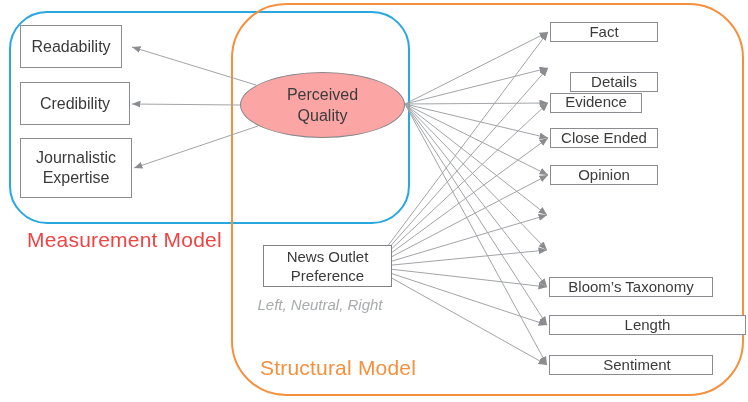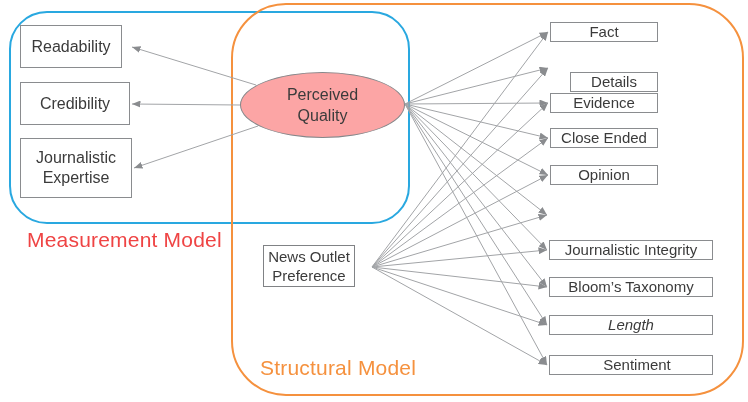--- a/index.html
+++ b/index.html
@@ -47,21 +47,21 @@
     background:#fca5a5;
     border:1.5px solid #85878a;
     border-radius:50%;
     display:flex;align-items:center;justify-content:center;
     text-align:center;
     font-size:16px;line-height:21px;
     color:#3b3b3b;
     white-space:pre-line;
   }
   #predictor-box{
-    position:absolute;left:263px;top:245px;width:92px;height:42px;
+    position:absolute;left:263px;top:245px;width:129px;height:42px;
     box-sizing:border-box;
     background:#ffffff;
     border:1.5px solid #808285;
     display:flex;align-items:center;justify-content:center;
     text-align:center;
     font-size:15px;line-height:19px;
     color:#3b3b3b;
     white-space:pre-line;
   }
   #predictor-note{
@@ -131,43 +131,41 @@
 
   <div id="latent-ellipse">
     <span>Perceived
 Quality</span>
   </div>
 
   <div id="predictor-box">
     <span>News Outlet
 Preference</span>
   </div>
+  <div id="predictor-note" style="color: rgb(168, 170, 172);">Left, Neutral, Right</div>
 
   <div class="box outcome" style="left:550px;top:22px;width:108px;">
       <span>Fact</span>
     </div>
   <div class="box outcome" style="left:550px;top:72px;width:88px;margin-left:20px;">
       <span>Details</span>
     </div>
-  <div class="box outcome" style="left:550px;top:93px;width:108px;">
+  <div class="box outcome" style="left:550px;top:93px;width:92px;align-items:flex-end;">
       <span>Evidence</span>
     </div>
   <div class="box outcome" style="left:550px;top:165px;width:108px;">
       <span>Opinion</span>
     </div>
   <div class="box outcome" style="left:550px;top:128px;width:108px;">
       <span>Close Ended</span>
     </div>
-  <div class="box outcome" style="left:549px;top:240px;width:164px;">
-      <span>Journalistic Integrity</span>
-    </div>
   <div class="box outcome" style="left:549px;top:277px;width:164px;">
       <span>Bloom’s Taxonomy</span>
     </div>
-  <div class="box outcome" style="left:549px;top:315px;width:164px;font-style:italic;">
+  <div class="box outcome" style="left:549px;top:315px;width:197px;">
       <span>Length</span>
     </div>
   <div class="box outcome" style="left:549px;top:355px;width:164px;padding-left:12px;">
       <span>Sentiment</span>
     </div>
 
   <div id="measurement-label" class="model-label" style="color: #ef4444;">Measurement Model</div>
   <div id="structural-label" class="model-label" style="color: rgb(245, 145, 62);">Structural Model</div>
 
 </div>

